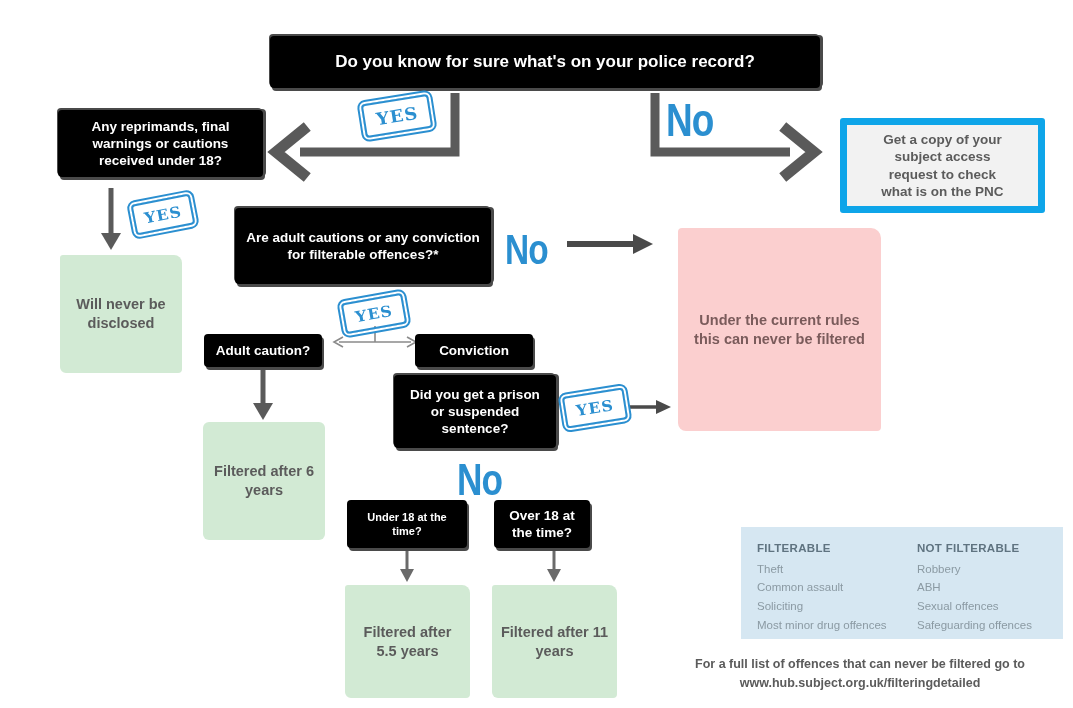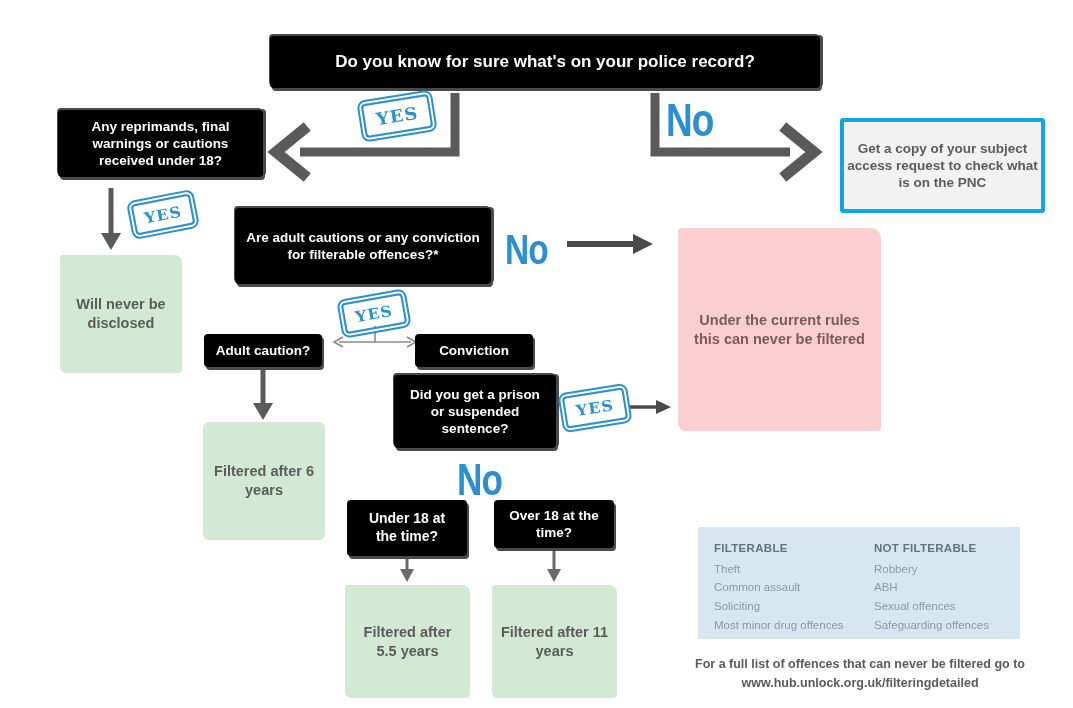--- a/index.html
+++ b/index.html
@@ -62,23 +62,23 @@
     font-weight: bold;
     border-radius: 4px 10px 4px 8px;
     padding: 6px 10px;
   }
 
   
   .grey-box {
     background: #f2f2f2;
     color: #5b5b5b;
     font-weight: bold;
-    border: 4px solid #0ea5e9;
+    border: 7px solid #0ea5e9;
     border-radius: 3px;
-    padding: 6px 2px;
+    padding: 6px 28px;
   }
 
   
   .stamp {
     position: absolute;
     color: #2b8fd0;
     font-family: "DejaVu Serif", serif;
     font-weight: bold;
     letter-spacing: 1px;
     border: 2px solid #2b8fd0;
@@ -107,20 +107,21 @@
     overflow: visible;
     pointer-events: none;
   }
 
   
   .legend {
     position: absolute;
     background: #d6e7f2;
     box-sizing: border-box;
     padding: 14px 8px;
+    margin-left: 43px;
   }
   .legend-col {
     position: absolute;
     font-size: 11.5px;
     color: #8b9aa3;
     line-height: 1.62;
   }
   .legend-head {
     color: #5f7380;
     font-weight: bold;
@@ -187,23 +188,23 @@
   <div class="node pink-box" style="left:678px; top:228px; width:203px; height:203px; font-size:14.5px;">Under the current rules this can never be filtered</div>
 
   <div class="node blue-box plain" style="left:204px; top:334px; width:118px; height:33px; font-size:13.5px;">Adult caution?</div>
 
   <div class="node blue-box plain" style="left:415px; top:334px; width:118px; height:33px; font-size:13.5px;">Conviction</div>
 
   <div class="node blue-box" style="left:394px; top:375px; width:162px; height:73px; font-size:13.5px;">Did you get a prison or suspended sentence?</div>
 
   <div class="node green-box" style="left:203px; top:422px; width:122px; height:118px; font-size:14.5px;border-radius:6px;">Filtered after 6 years</div>
 
-  <div class="node blue-box plain" style="left:347px; top:500px; width:120px; height:56px; font-size:14px;">Under 18 at the time?</div>
-
-  <div class="node blue-box plain" style="left:494px; top:500px; width:120px; height:48px; font-size:13.5px;">Over 18 at the time?</div>
+  <div class="node blue-box plain" style="left:347px; top:500px; width:120px; height:48px; font-size:11px;">Under 18 at the time?</div>
+
+  <div class="node blue-box plain" style="left:494px; top:500px; width:96px; height:48px; font-size:13.5px;">Over 18 at the time?</div>
 
   <div class="node green-box" style="left:345px; top:585px; width:125px; height:113px; font-size:14.5px;">Filtered after 5.5 years</div>
 
   <div class="node green-box" style="left:492px; top:585px; width:125px; height:113px; font-size:14.5px;">Filtered after 11 years</div>
 
   <div class="stamp" style="left:363px; top:99px; width:64px; height:30px; font-size:17px; transform:rotate(-9deg);">
     <span>YES</span>
   </div>
 
   <div class="no-label" style="left:666px; top:93px; font-size:42px;">No</div>
@@ -236,16 +237,16 @@
       <div class="legend-head">NOT FILTERABLE</div>
       <div>Robbery</div>
       <div>ABH</div>
       <div>Sexual offences</div>
       <div>Safeguarding offences</div>
     </div>
   </div>
 
   <div class="footnote" style="left:660px; top:655px; width:400px;">
     <div>For a full list of offences that can never be filtered go to</div>
-    <div>www.hub.unlock.org.uk/filteringdetailed</div>
+    <div>www.hub.subject.org.uk/filteringdetailed</div>
   </div>
 
 </div>
 
 </body></html>

